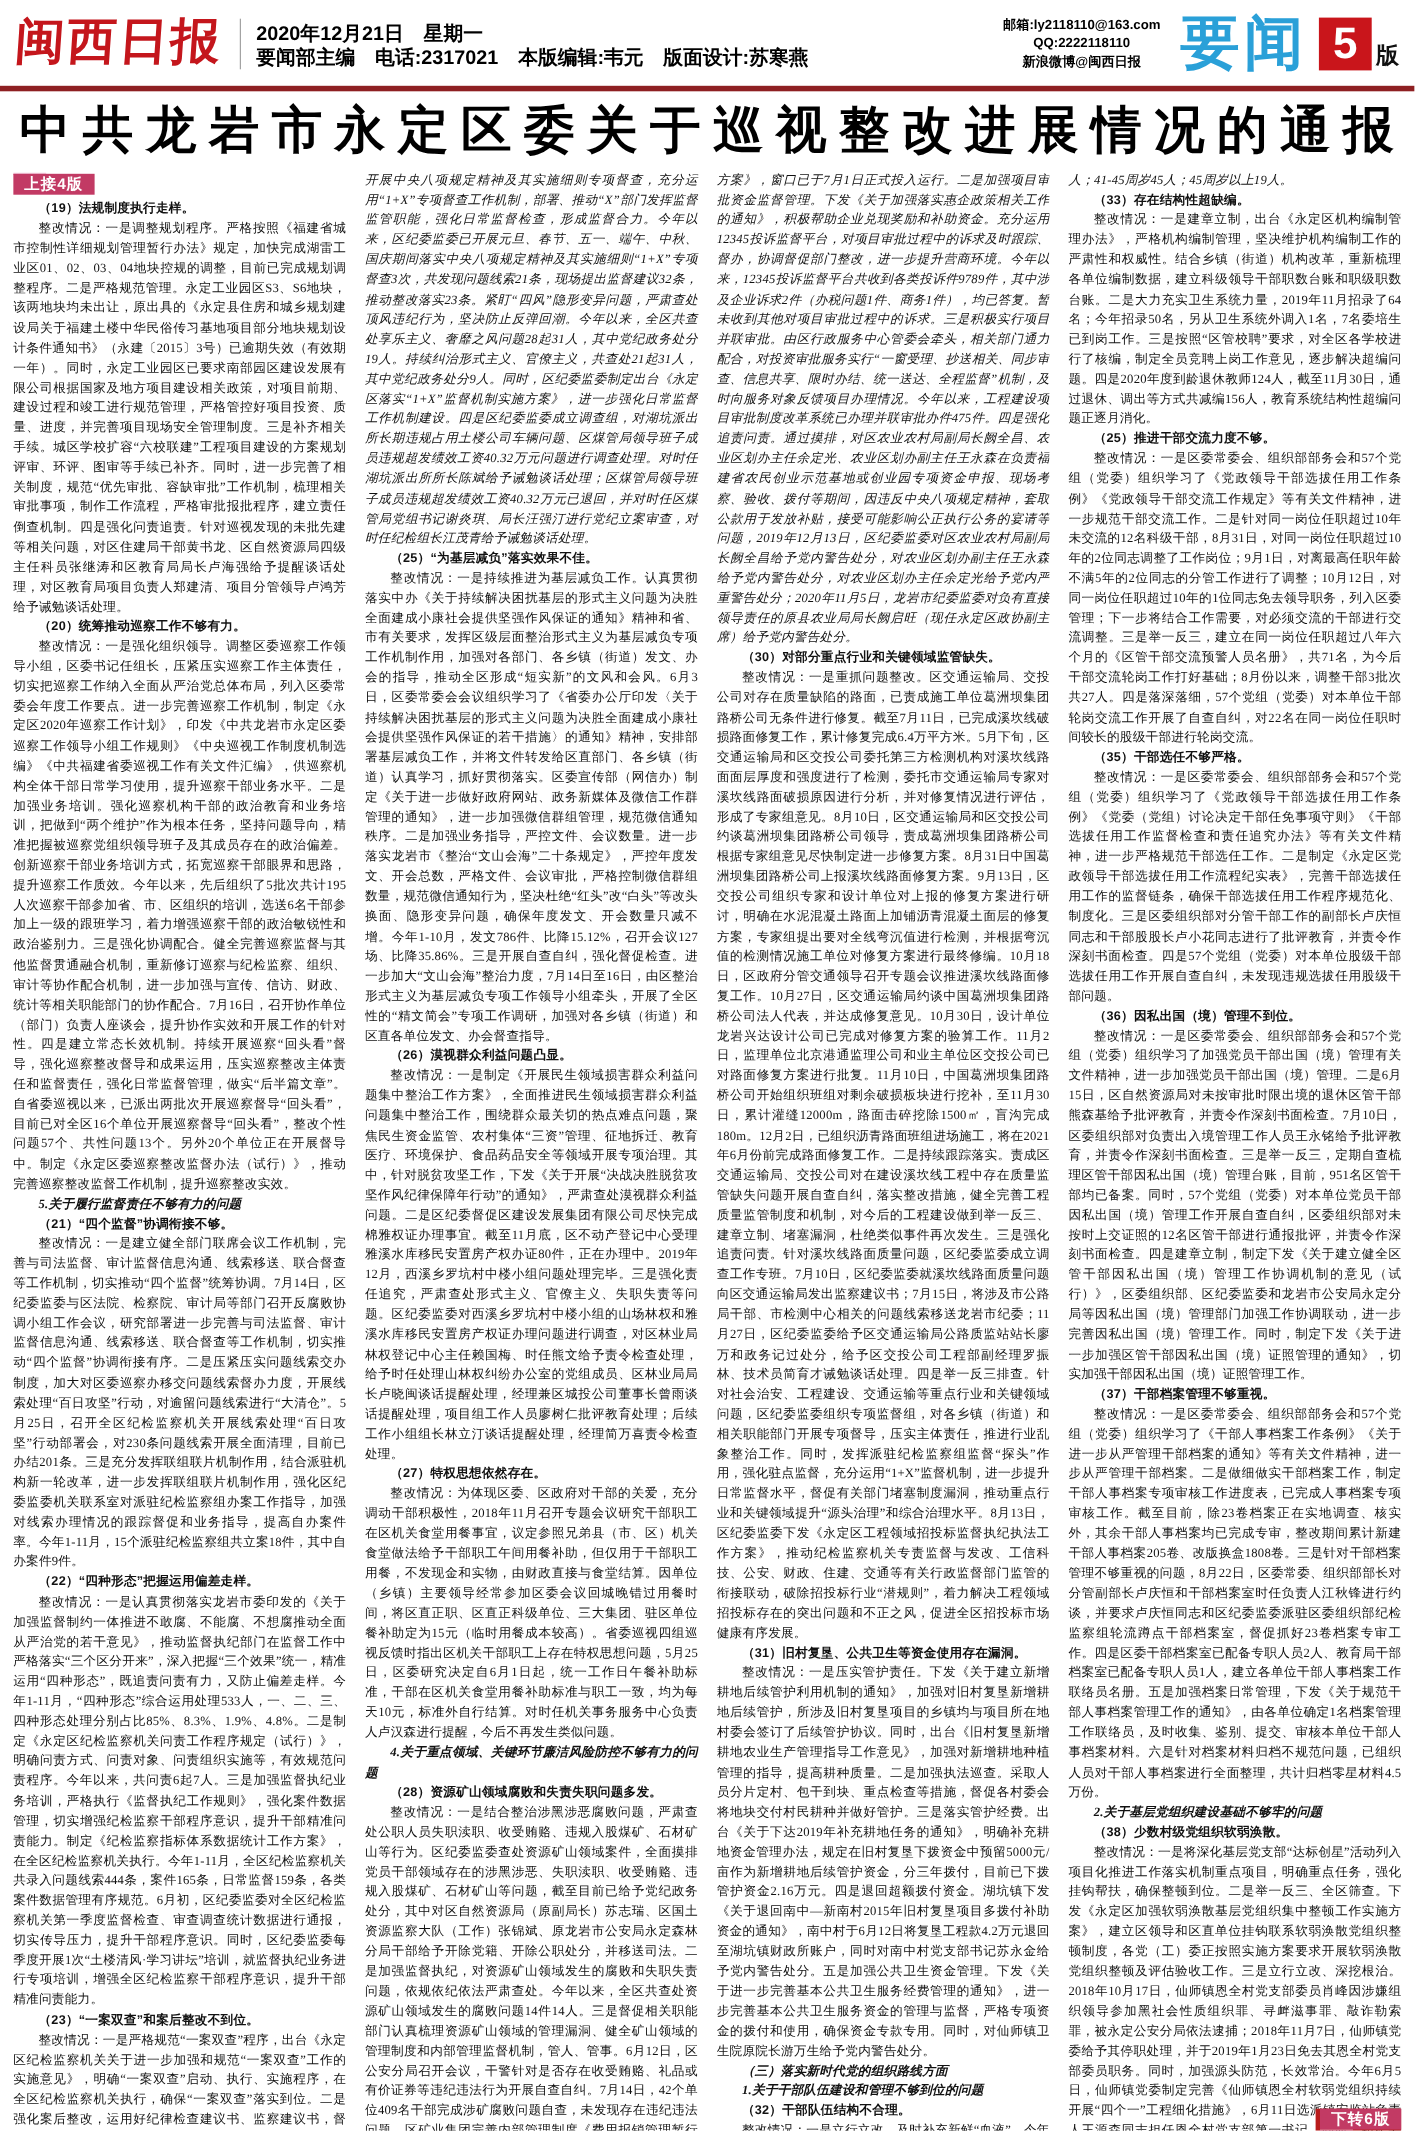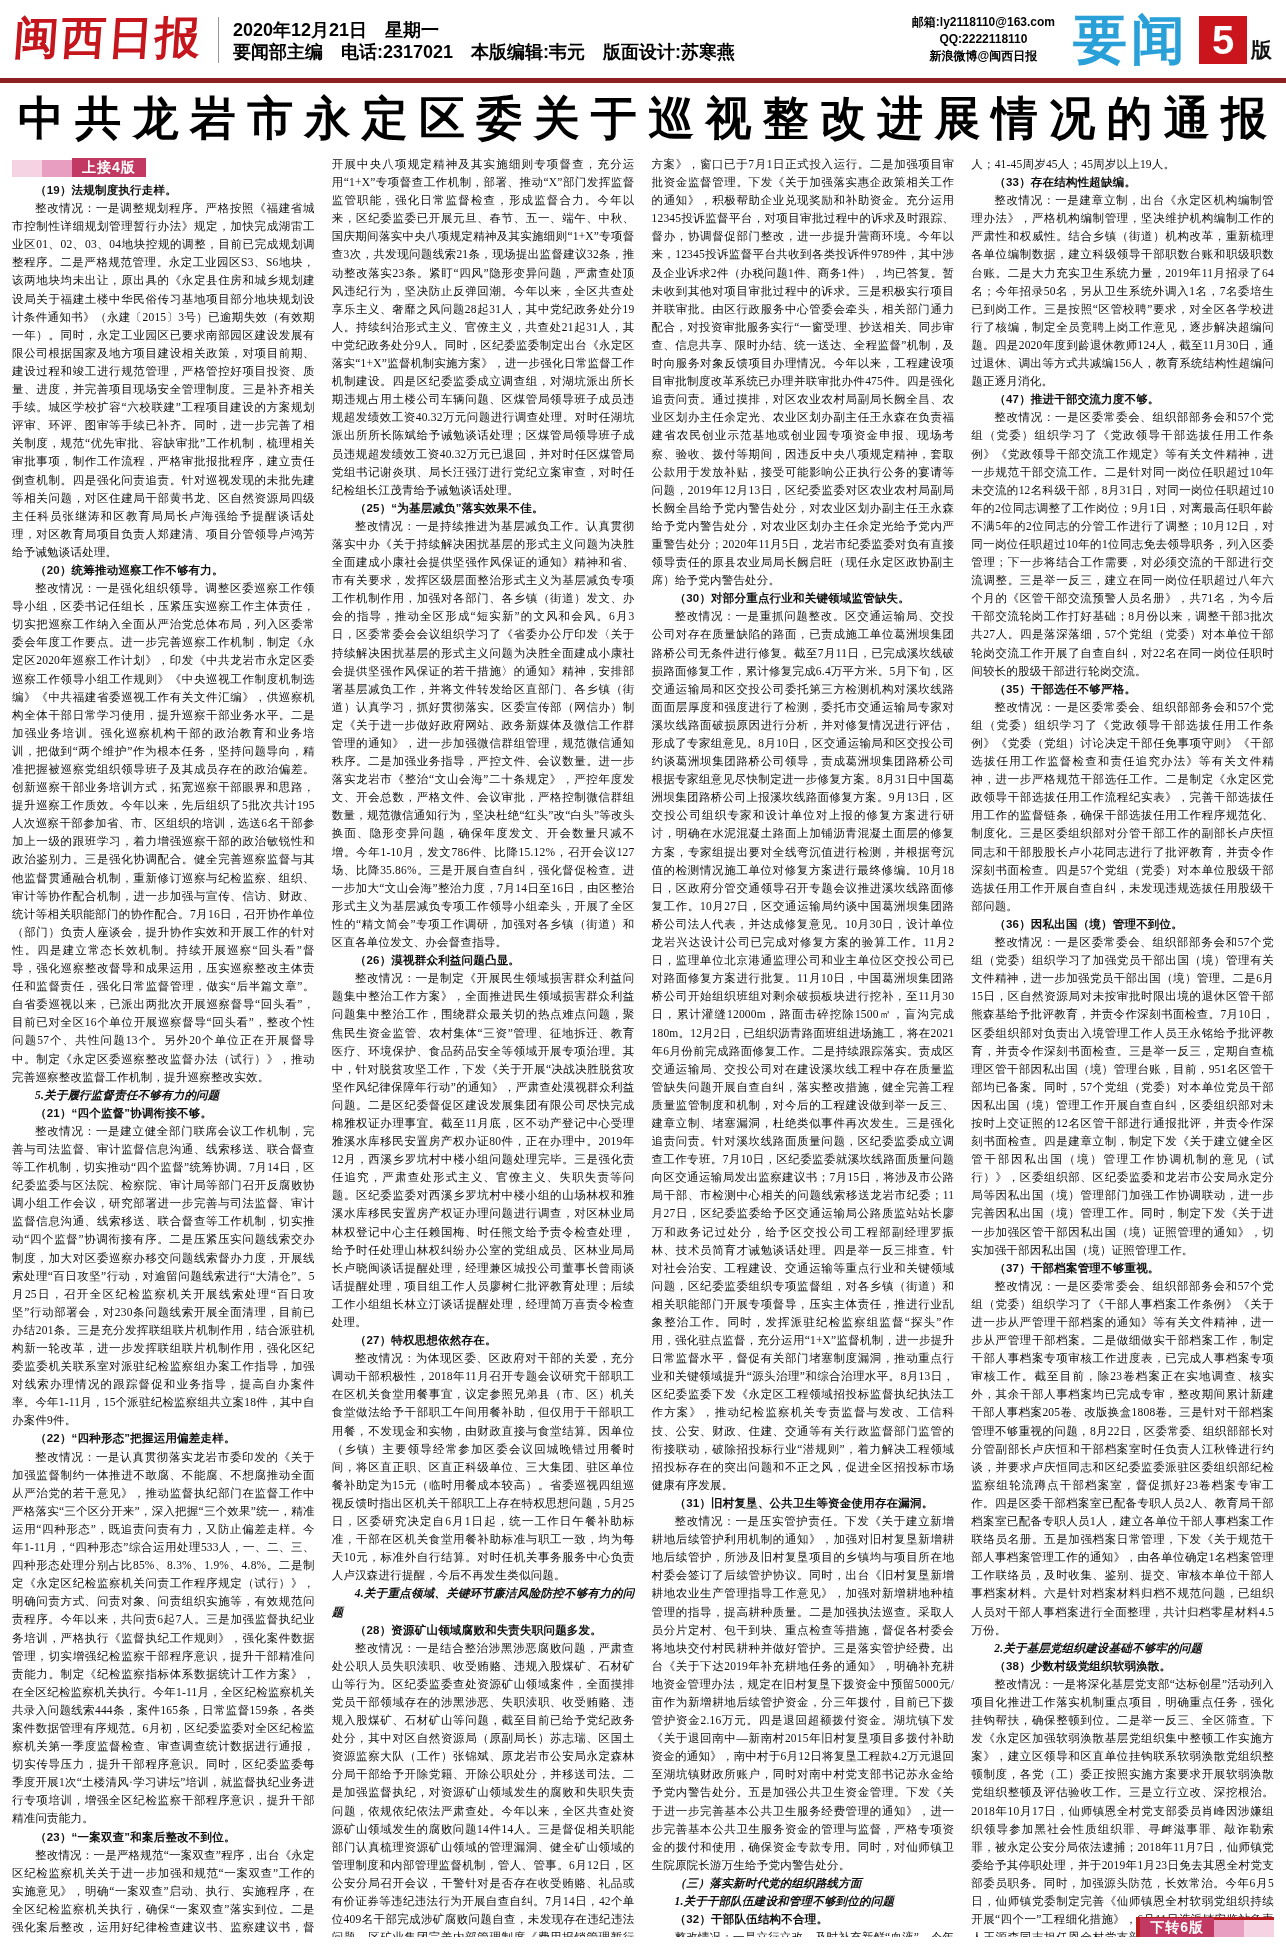--- a/index.html
+++ b/index.html
@@ -16,27 +16,27 @@
   .page-badge{width:48px;height:48px;background:#c9151b;color:#fff;font-family:"Liberation Sans","DejaVu Sans",sans-serif;font-size:40px;font-weight:bold;text-align:center;line-height:48px;margin-top:6px;}
   .edition-word{font-family:"Liberation Sans","DejaVu Sans",sans-serif;font-size:21px;font-weight:bold;align-self:flex-end;margin:0 0 4px 4px;}
   .top-rule{height:5px;background:#8e2022;margin:4px 0 0 0;}
   
   .headline{font-family:Liberation Sans, sans-serif;font-weight:900;font-size:46px;color:#000;margin:8px 18px 6px 18px;text-align:justify;text-align-last:justify;letter-spacing:1px;line-height:54px;}
   
   .body-wrap{display:flex;gap:17px;padding:4px 12px 0 12px;height:1782px;overflow:hidden;}
   .col{flex:1;overflow:hidden;font-size:11.5px;line-height:18.1px;text-align:justify;letter-spacing:0.2px;}
   .col p{margin:0;}
   .p-normal{text-indent:2em;}
-  .p-cont{text-indent:0;}
+  .p-cont{text-indent:0;font-style:italic;}
   .p-section{text-indent:2em;font-family:"Liberation Sans","DejaVu Sans",sans-serif;font-weight:bold;}
   .p-sub{text-indent:2em;font-style:italic;font-weight:bold;font-family:"Liberation Serif","DejaVu Serif",serif;}
   .p-sub2{text-indent:2em;font-style:italic;font-weight:bold;}
   .col-last{position:relative;}
   
-  .tag-row{display:flex;align-items:flex-end;height:20px;margin:2px 0 4px 0;}
+  .tag-row{display:flex;align-items:flex-start;height:20px;margin:2px 0 4px 0;flex-direction:column;}
   .tb{display:inline-block;width:30px;height:17px;}
   .tb.light{background:#f5d3e2;}
   .tb.mid{background:#e79ec0;}
   .tag-box{display:inline-block;background:#c23a64;color:#fff;font-family:"Liberation Sans","DejaVu Sans",sans-serif;font-size:14px;font-weight:bold;line-height:19px;padding:0 10px;letter-spacing:1px;}
   .tag-bottom{position:absolute;right:0;bottom:0;background:#b91c1c;margin:0;padding-left:4px;}
 </style>
 </head>
 <body>
 
 <div class="masthead">
@@ -102,21 +102,21 @@
       <p class="p-normal">整改情况：一是压实管护责任。下发《关于建立新增耕地后续管护利用机制的通知》，加强对旧村复垦新增耕地后续管护，所涉及旧村复垦项目的乡镇均与项目所在地村委会签订了后续管护协议。同时，出台《旧村复垦新增耕地农业生产管理指导工作意见》，加强对新增耕地种植管理的指导，提高耕种质量。二是加强执法巡查。采取人员分片定村、包干到块、重点检查等措施，督促各村委会将地块交付村民耕种并做好管护。三是落实管护经费。出台《关于下达2019年补充耕地任务的通知》，明确补充耕地资金管理办法，规定在旧村复垦下拨资金中预留5000元/亩作为新增耕地后续管护资金，分三年拨付，目前已下拨管护资金2.16万元。四是退回超额拨付资金。湖坑镇下发《关于退回南中—新南村2015年旧村复垦项目多拨付补助资金的通知》，南中村于6月12日将复垦工程款4.2万元退回至湖坑镇财政所账户，同时对南中村党支部书记苏永金给予党内警告处分。五是加强公共卫生资金管理。下发《关于进一步完善基本公共卫生服务经费管理的通知》，进一步完善基本公共卫生服务资金的管理与监督，严格专项资金的拨付和使用，确保资金专款专用。同时，对仙师镇卫生院原院长游万生给予党内警告处分。</p>
       <p class="p-sub2">（三）落实新时代党的组织路线方面</p>
       <p class="p-sub">1.关于干部队伍建设和管理不够到位的问题</p>
       <p class="p-section">（32）干部队伍结构不合理。</p>
       <p class="p-normal">整改情况：一是立行立改，及时补充新鲜“血液”，今年计划招考49名公务员（含参公2名），经笔试、面试、体检、考察、公示，目前已上报审批，预计可招录48人。调任9名市引进生至乡镇（街道）任科级领导职务，接收11名省组选调生，安排11名大学生村官至各乡镇下属事业单位。经区委编委审核，34个事业单位向社会公开招录事业人员78人。二是调查摸底，按年龄梯次、专业特长等分类建立150名优秀年轻干部名册，为下步优化结构、建设合理梯队奠定基础。三是加快推动，制定出台《在事业单位中竞争性选拔（调任）优秀年轻事业干部充实乡镇领导班子实施方案》，待区委常委会研究并上报市组同意后实施。四是建章立制，制定《永定区2020-2024年干部队伍专业化建设规划》，加强专业化干部队伍建设，切实改善干部队伍结构不合理等问题。五是完善干部培养锤炼机制，对优秀年轻干部实施分类培养，提升干部队伍专业化水平，通过信访挂职、驻村任职、参与重点项目、疫情防控等中心工作锤炼干部，并结合年度考核、平时考核、一线考核等方式精准考察识别干部，做到成熟一个，使用一个。8月份以来，提任干部3批次共104人，其中：35周岁以下21人；36-40周岁19</p>
     </div>
   <div class="col col-last">
     <p class="p-cont">人；41-45周岁45人；45周岁以上19人。</p>
       <p class="p-section">（33）存在结构性超缺编。</p>
       <p class="p-normal">整改情况：一是建章立制，出台《永定区机构编制管理办法》，严格机构编制管理，坚决维护机构编制工作的严肃性和权威性。结合乡镇（街道）机构改革，重新梳理各单位编制数据，建立科级领导干部职数台账和职级职数台账。二是大力充实卫生系统力量，2019年11月招录了64名；今年招录50名，另从卫生系统外调入1名，7名委培生已到岗工作。三是按照“区管校聘”要求，对全区各学校进行了核编，制定全员竞聘上岗工作意见，逐步解决超编问题。四是2020年度到龄退休教师124人，截至11月30日，通过退休、调出等方式共减编156人，教育系统结构性超编问题正逐月消化。</p>
-      <p class="p-section">（47）推进干部交流力度不够。</p>
+      <p class="p-section">（25）推进干部交流力度不够。</p>
       <p class="p-normal">整改情况：一是区委常委会、组织部部务会和57个党组（党委）组织学习了《党政领导干部选拔任用工作条例》《党政领导干部交流工作规定》等有关文件精神，进一步规范干部交流工作。二是针对同一岗位任职超过10年未交流的12名科级干部，8月31日，对同一岗位任职超过10年的2位同志调整了工作岗位；9月1日，对离最高任职年龄不满5年的2位同志的分管工作进行了调整；10月12日，对同一岗位任职超过10年的1位同志免去领导职务，列入区委管理；下一步将结合工作需要，对必须交流的干部进行交流调整。三是举一反三，建立在同一岗位任职超过八年六个月的《区管干部交流预警人员名册》，共71名，为今后干部交流轮岗工作打好基础；8月份以来，调整干部3批次共27人。四是落深落细，57个党组（党委）对本单位干部轮岗交流工作开展了自查自纠，对22名在同一岗位任职时间较长的股级干部进行轮岗交流。</p>
       <p class="p-section">（35）干部选任不够严格。</p>
       <p class="p-normal">整改情况：一是区委常委会、组织部部务会和57个党组（党委）组织学习了《党政领导干部选拔任用工作条例》《党委（党组）讨论决定干部任免事项守则》《干部选拔任用工作监督检查和责任追究办法》等有关文件精神，进一步严格规范干部选任工作。二是制定《永定区党政领导干部选拔任用工作流程纪实表》，完善干部选拔任用工作的监督链条，确保干部选拔任用工作程序规范化、制度化。三是区委组织部对分管干部工作的副部长卢庆恒同志和干部股股长卢小花同志进行了批评教育，并责令作深刻书面检查。四是57个党组（党委）对本单位股级干部选拔任用工作开展自查自纠，未发现违规选拔任用股级干部问题。</p>
       <p class="p-section">（36）因私出国（境）管理不到位。</p>
       <p class="p-normal">整改情况：一是区委常委会、组织部部务会和57个党组（党委）组织学习了加强党员干部出国（境）管理有关文件精神，进一步加强党员干部出国（境）管理。二是6月15日，区自然资源局对未按审批时限出境的退休区管干部熊森基给予批评教育，并责令作深刻书面检查。7月10日，区委组织部对负责出入境管理工作人员王永铭给予批评教育，并责令作深刻书面检查。三是举一反三，定期自查梳理区管干部因私出国（境）管理台账，目前，951名区管干部均已备案。同时，57个党组（党委）对本单位党员干部因私出国（境）管理工作开展自查自纠，区委组织部对未按时上交证照的12名区管干部进行通报批评，并责令作深刻书面检查。四是建章立制，制定下发《关于建立健全区管干部因私出国（境）管理工作协调机制的意见（试行）》，区委组织部、区纪委监委和龙岩市公安局永定分局等因私出国（境）管理部门加强工作协调联动，进一步完善因私出国（境）管理工作。同时，制定下发《关于进一步加强区管干部因私出国（境）证照管理的通知》，切实加强干部因私出国（境）证照管理工作。</p>
       <p class="p-section">（37）干部档案管理不够重视。</p>
       <p class="p-normal">整改情况：一是区委常委会、组织部部务会和57个党组（党委）组织学习了《干部人事档案工作条例》《关于进一步从严管理干部档案的通知》等有关文件精神，进一步从严管理干部档案。二是做细做实干部档案工作，制定干部人事档案专项审核工作进度表，已完成人事档案专项审核工作。截至目前，除23卷档案正在实地调查、核实外，其余干部人事档案均已完成专审，整改期间累计新建干部人事档案205卷、改版换盒1808卷。三是针对干部档案管理不够重视的问题，8月22日，区委常委、组织部部长对分管副部长卢庆恒和干部档案室时任负责人江秋锋进行约谈，并要求卢庆恒同志和区纪委监委派驻区委组织部纪检监察组轮流蹲点干部档案室，督促抓好23卷档案专审工作。四是区委干部档案室已配备专职人员2人、教育局干部档案室已配备专职人员1人，建立各单位干部人事档案工作联络员名册。五是加强档案日常管理，下发《关于规范干部人事档案管理工作的通知》，由各单位确定1名档案管理工作联络员，及时收集、鉴别、提交、审核本单位干部人事档案材料。六是针对档案材料归档不规范问题，已组织人员对干部人事档案进行全面整理，共计归档零星材料4.5万份。</p>
       <p class="p-sub">2.关于基层党组织建设基础不够牢的问题</p>
       <p class="p-section">（38）少数村级党组织软弱涣散。</p>
       <p class="p-normal">整改情况：一是将深化基层党支部“达标创星”活动列入项目化推进工作落实机制重点项目，明确重点任务，强化挂钩帮扶，确保整顿到位。二是举一反三、全区筛查。下发《永定区加强软弱涣散基层党组织集中整顿工作实施方案》，建立区领导和区直单位挂钩联系软弱涣散党组织整顿制度，各党（工）委正按照实施方案要求开展软弱涣散党组织整顿及评估验收工作。三是立行立改、深挖根治。2018年10月17日，仙师镇恩全村党支部委员肖峰因涉嫌组织领导参加黑社会性质组织罪、寻衅滋事罪、敲诈勒索罪，被永定公安分局依法逮捕；2018年11月7日，仙师镇党委给予其停职处理，并于2019年1月23日免去其恩全村党支部委员职务。同时，加强源头防范，长效常治。今年6月5日，仙师镇党委制定完善《仙师镇恩全村软弱党组织持续开展“四个一”工程细化措施》，6月11日选派镇安监站负责人王源森同志担任恩全村党支部第一书记，同时，镇纪委书记熊城生为恩全村党员上警示教育课、村党支部书记肖浪和结合软弱涣散党组织整顿上专题党课。全面增强党组织活力，新发展优秀年轻党员1名。四是今年6月3日下发《关于做好省委巡视反馈意见涉及村级班子建设有关问题整改工作的通知》，组织各乡镇（街道）党（工）委对村（社区）“两委”成员开展届中筛查，“两委”成员中暂未发现涉黑涉恶行为。</p>

